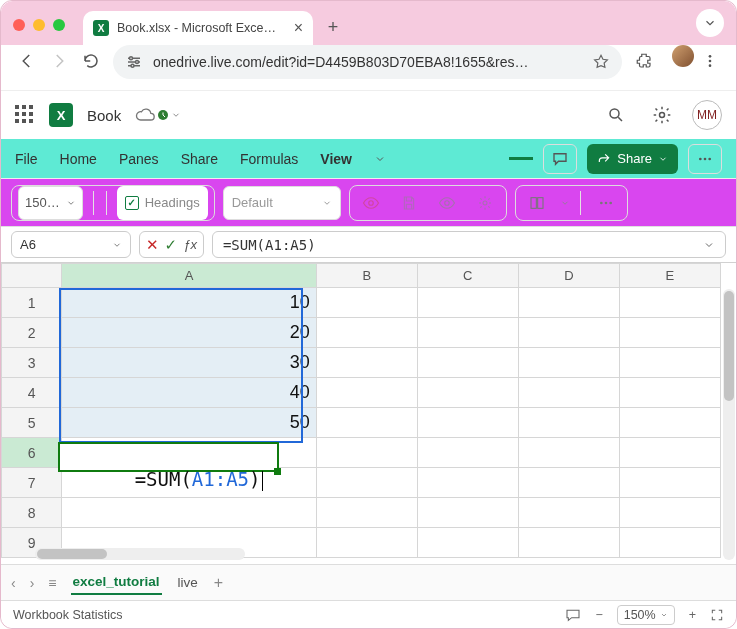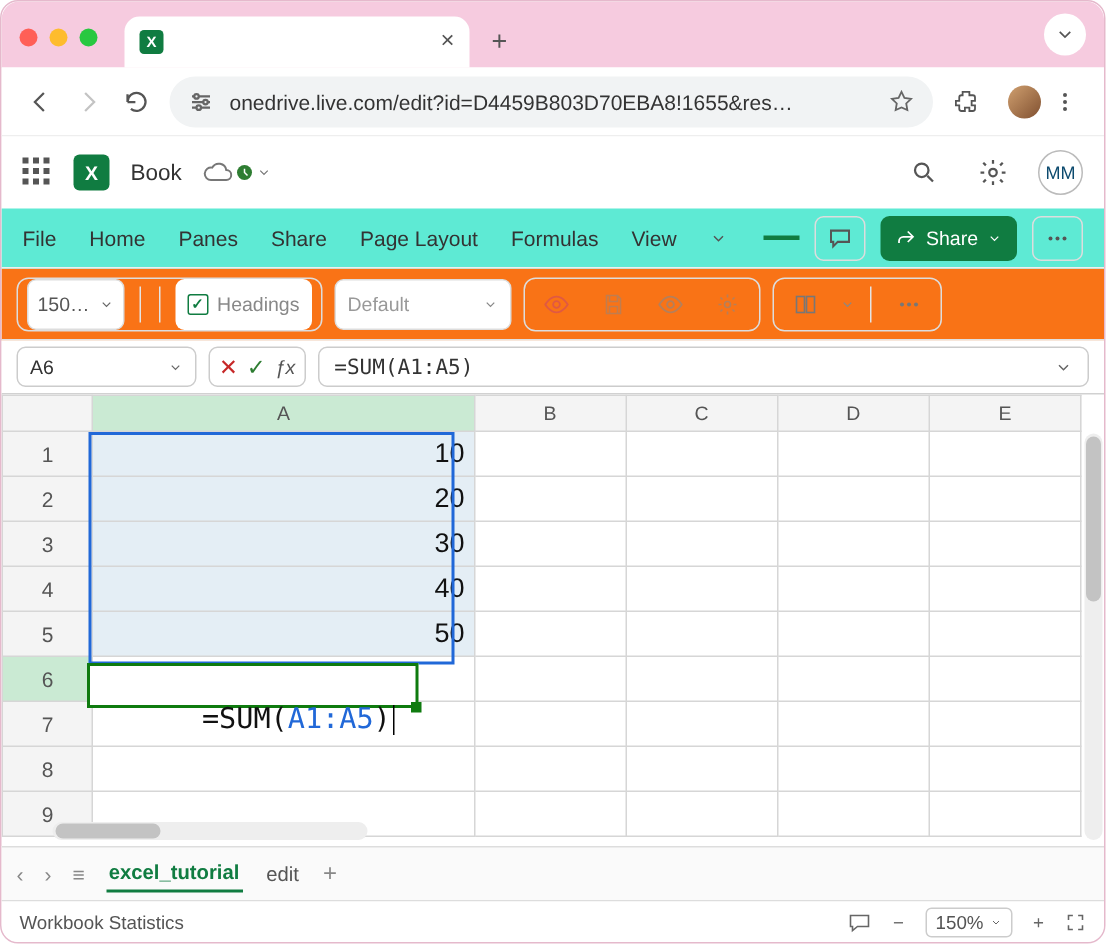--- a/index.html
+++ b/index.html
@@ -50,21 +50,21 @@
     position: relative;
   }
   .ctab .xicon{ width:16px;height:16px;background:var(--excel-green);border-radius:3px;display:flex;align-items:center;justify-content:center;color:#fff;font-size:10px;font-weight:bold;}
   .ctab .title{ font-size:12.5px; color:#444; white-space:nowrap; overflow:hidden; text-overflow:ellipsis; max-width:160px;}
   .ctab .cx{ margin-left:auto; font-size:16px; color:#555;}
   .newtab { width:28px;height:28px;display:flex;align-items:center;justify-content:center;color:#555;font-size:18px; margin-left:6px; margin-bottom:4px;}
   .winmin { margin-left:auto; width:28px;height:28px;background:#fff;border-radius:14px;display:flex;align-items:center;justify-content:center;margin-bottom:8px;}
 
   
   .chrome-bar {
-    height:46px; background:#fff; display:flex; align-items:center; padding:0 10px; gap:0;
+    height:46px; background:#fff; display:flex; align-items:flex-start; padding:0 10px; gap:0;
     border-bottom:1px solid #eee;
   }
   .cbtn { width:32px;height:32px;display:flex;align-items:center;justify-content:center;border-radius:16px;color:#555;}
   .addr {
     flex:1; height:34px; background:#f1f3f4; border-radius:18px; display:flex; align-items:center;
     padding:0 12px; gap:10px; color:#333; margin:0 6px;
   }
   .addr .site{ font-size:14px; color:#333; white-space:nowrap; overflow:hidden; text-overflow:ellipsis;}
   .addr .tune{width:18px;height:18px;}
   .avatar-sm{width:22px;height:22px;border-radius:50%;background:linear-gradient(135deg,#d0a070,#805030);}
@@ -73,37 +73,37 @@
   .xl-header {
     height:48px; display:flex; align-items:center; padding:0 14px; gap:14px; background:#fff;
   }
   .applauncher{width:20px;height:20px;display:grid;grid-template-columns:repeat(3,4px);grid-template-rows:repeat(3,4px);gap:3px;}
   .applauncher span{background:#555;}
   .xlogo{width:24px;height:24px;background:var(--excel-green);border-radius:4px;display:flex;align-items:center;justify-content:center;color:#fff;font-weight:bold;font-size:13px;}
   .docname{font-size:15px;color:#333;}
   .cloudsave{display:flex;align-items:center;gap:2px;color:#666;}
   .hspacer{flex:1;}
   .buy{display:flex;align-items:center;gap:6px;font-size:14px;color:#333;}
-  .userbadge{width:30px;height:30px;border:1px solid #bbb;border-radius:50%;display:flex;align-items:center;justify-content:center;font-size:12px;color:#0c4a6e;}
+  .userbadge{width:30px;height:30px;border:1px solid #bbb;border-radius:50%;display:flex;align-items:center;justify-content:center;font-size:12px;color:#7f1d1d;}
 
   
   .ribbon-tabs {
     height:40px;display:flex;align-items:center;padding:0 14px;gap:22px;background:#5eead4;
     border-bottom:1px solid #eee; position:relative;
   }
   .rtab{font-size:14px;color:#333;padding:4px 0;}
-  .rtab.active{font-weight:400;}
+  .rtab.active{font-weight:700;}
   .ribbon-right{margin-left:auto;display:flex;align-items:center;gap:10px;}
   .mode-underline{width:24px;height:3px;background:#107c41;position:relative;}
   .commentbtn,.morebtn{width:34px;height:30px;border:1px solid #ddd;border-radius:6px;display:flex;align-items:center;justify-content:center;color:#555;}
   .sharebtn{height:30px;background:var(--share-green);color:#fff;border-radius:6px;display:flex;align-items:center;padding:0 10px;gap:6px;font-size:13px;}
 
   
   .ribbon-cmds{
-    height:48px;display:flex;align-items:center;padding:6px 10px;gap:8px;background:#f97316;
+    height:48px;display:flex;align-items:center;padding:6px 10px;gap:8px;background:#d946ef;
     border-bottom:1px solid var(--border-light);
   }
   .pill{height:34px;border:1px solid #ddd;border-radius:6px;background:#fff;display:flex;align-items:center;padding:0 8px;gap:6px;color:#555;font-size:13px;}
   .pill.tight{padding:0 6px;}
   .sepv{width:1px;height:24px;background:#e3e3e3;margin:0 2px;}
   .chk{width:14px;height:14px;border:1.5px solid #107c41;border-radius:2px;display:flex;align-items:center;justify-content:center;color:#107c41;font-size:10px;font-weight:bold;}
   .iconbtn{width:30px;height:30px;display:flex;align-items:center;justify-content:center;color:#888;border-radius:4px;}
   .cmdgroup{height:36px;border:1px solid #ddd;border-radius:8px;display:flex;align-items:center;padding:0 6px;gap:8px;}
 
   
@@ -162,20 +162,21 @@
 <body>
 
 <div class="chrome-top">
   <div class="traffic">
     <div class="tl r"></div>
     <div class="tl y"></div>
     <div class="tl g"></div>
   </div>
   <div class="ctab">
     <span class="xicon">X</span>
+    <span class="title">Book.xlsx - Microsoft Excel O</span>
     <span class="cx">×</span>
   </div>
   <div class="newtab">+</div>
   <div class="winmin">
     <svg width="14" height="14" viewBox="0 0 24 24">
         <path d="M6 9l6 6 6-6" fill="none" stroke="#555" stroke-width="2"></path>
       </svg>
   </div>
 </div>
 
@@ -265,21 +266,20 @@
   <div class="userbadge">
     <span>MM</span>
   </div>
 </div>
 
 <div class="ribbon-tabs">
   <span class="rtab">File</span>
   <span class="rtab">Home</span>
   <span class="rtab">Panes</span>
   <span class="rtab">Share</span>
-  <span class="rtab">Page Layout</span>
   <span class="rtab">Formulas</span>
   <span class="rtab active">View</span>
   <svg width="12" height="12" viewBox="0 0 24 24">
       <path d="M6 9l6 6 6-6" fill="none" stroke="#555" stroke-width="2"></path>
     </svg>
   <div class="ribbon-right">
     <div class="mode-underline"></div>
     <div class="commentbtn">
       <svg width="18" height="18" viewBox="0 0 24 24">
           <path d="M4 5h16v10H10l-4 4v-4H4z" fill="none" stroke="#555" stroke-width="1.8"></path>
@@ -506,21 +506,21 @@
         <div class="thumb"></div>
       </div>
   </div>
 </div>
 
 <div class="sheettabs">
   <span class="stbtn">‹</span>
   <span class="stbtn">›</span>
   <span class="stbtn">≡</span>
   <span class="stab active">excel_tutorial</span>
-  <span class="stab">edit</span>
+  <span class="stab">live</span>
   <span class="staplus">+</span>
 </div>
 
 <div class="status">
   <span>Workbook Statistics</span>
   <div class="spacer"></div>
   <span class="sicon">
     <svg width="16" height="14" viewBox="0 0 24 20">
         <path d="M3 3h18v11H10l-5 4v-4H3z" fill="none" stroke="#666" stroke-width="1.6"></path>
       </svg>

